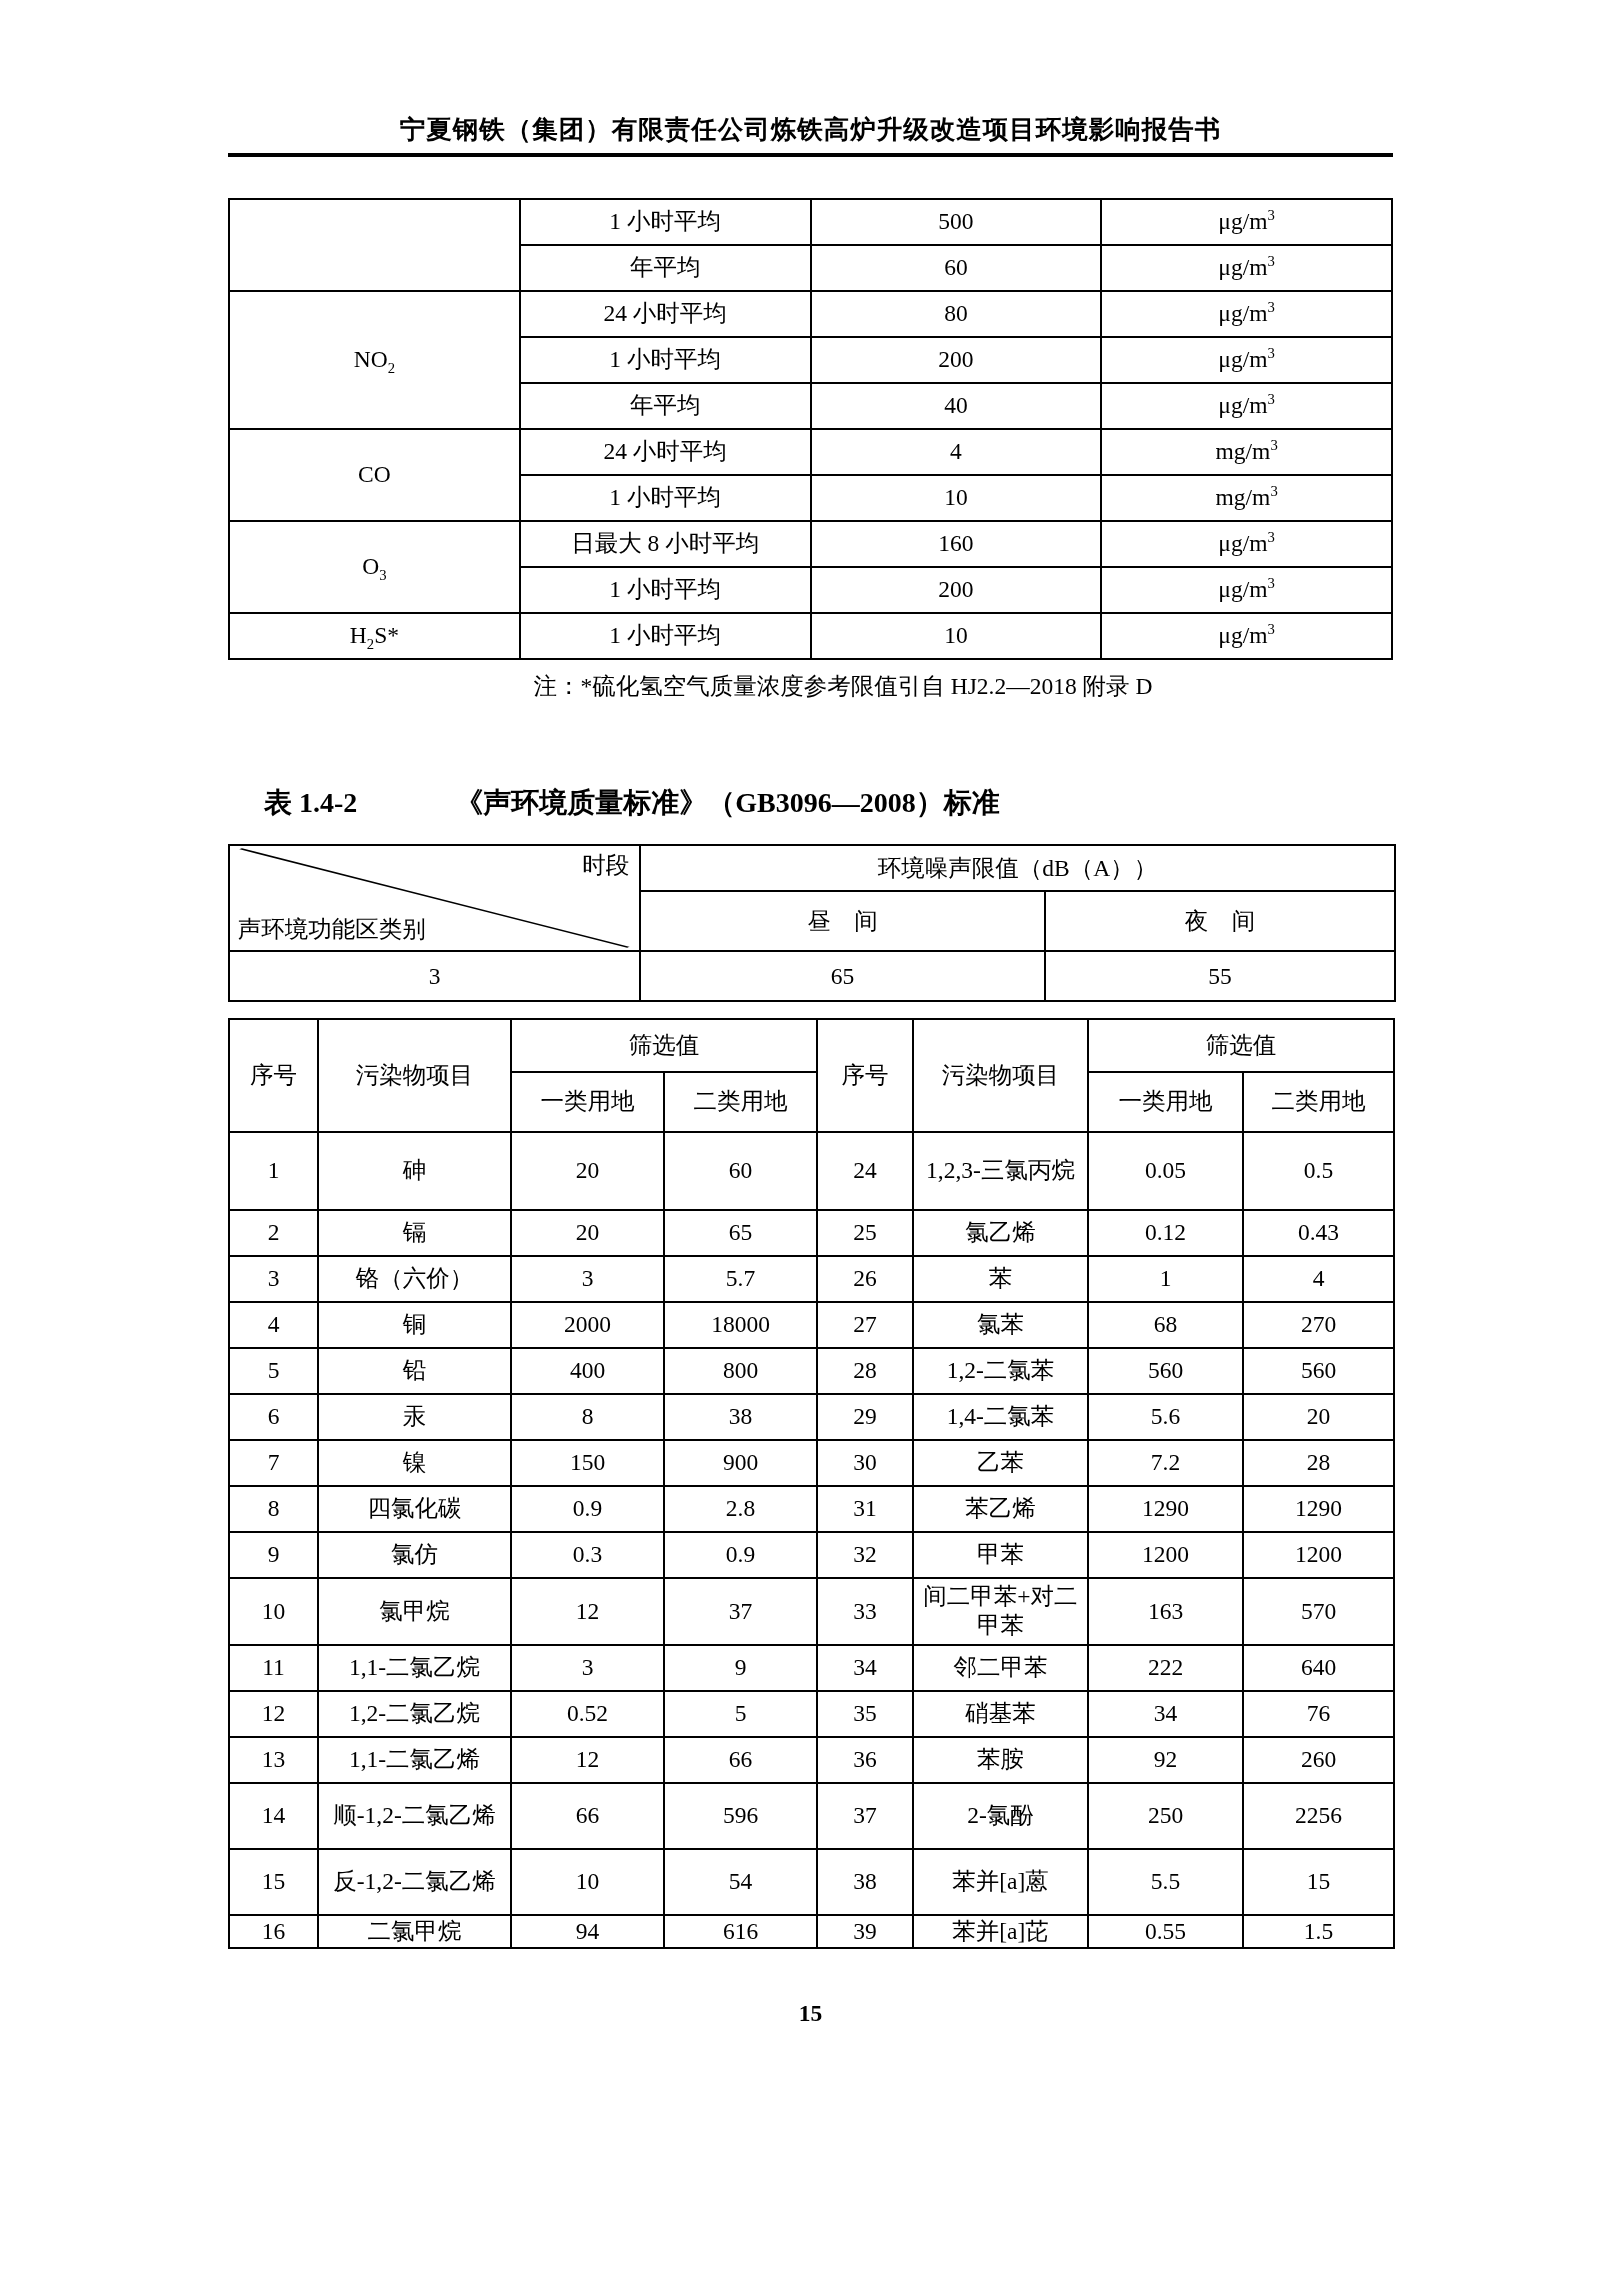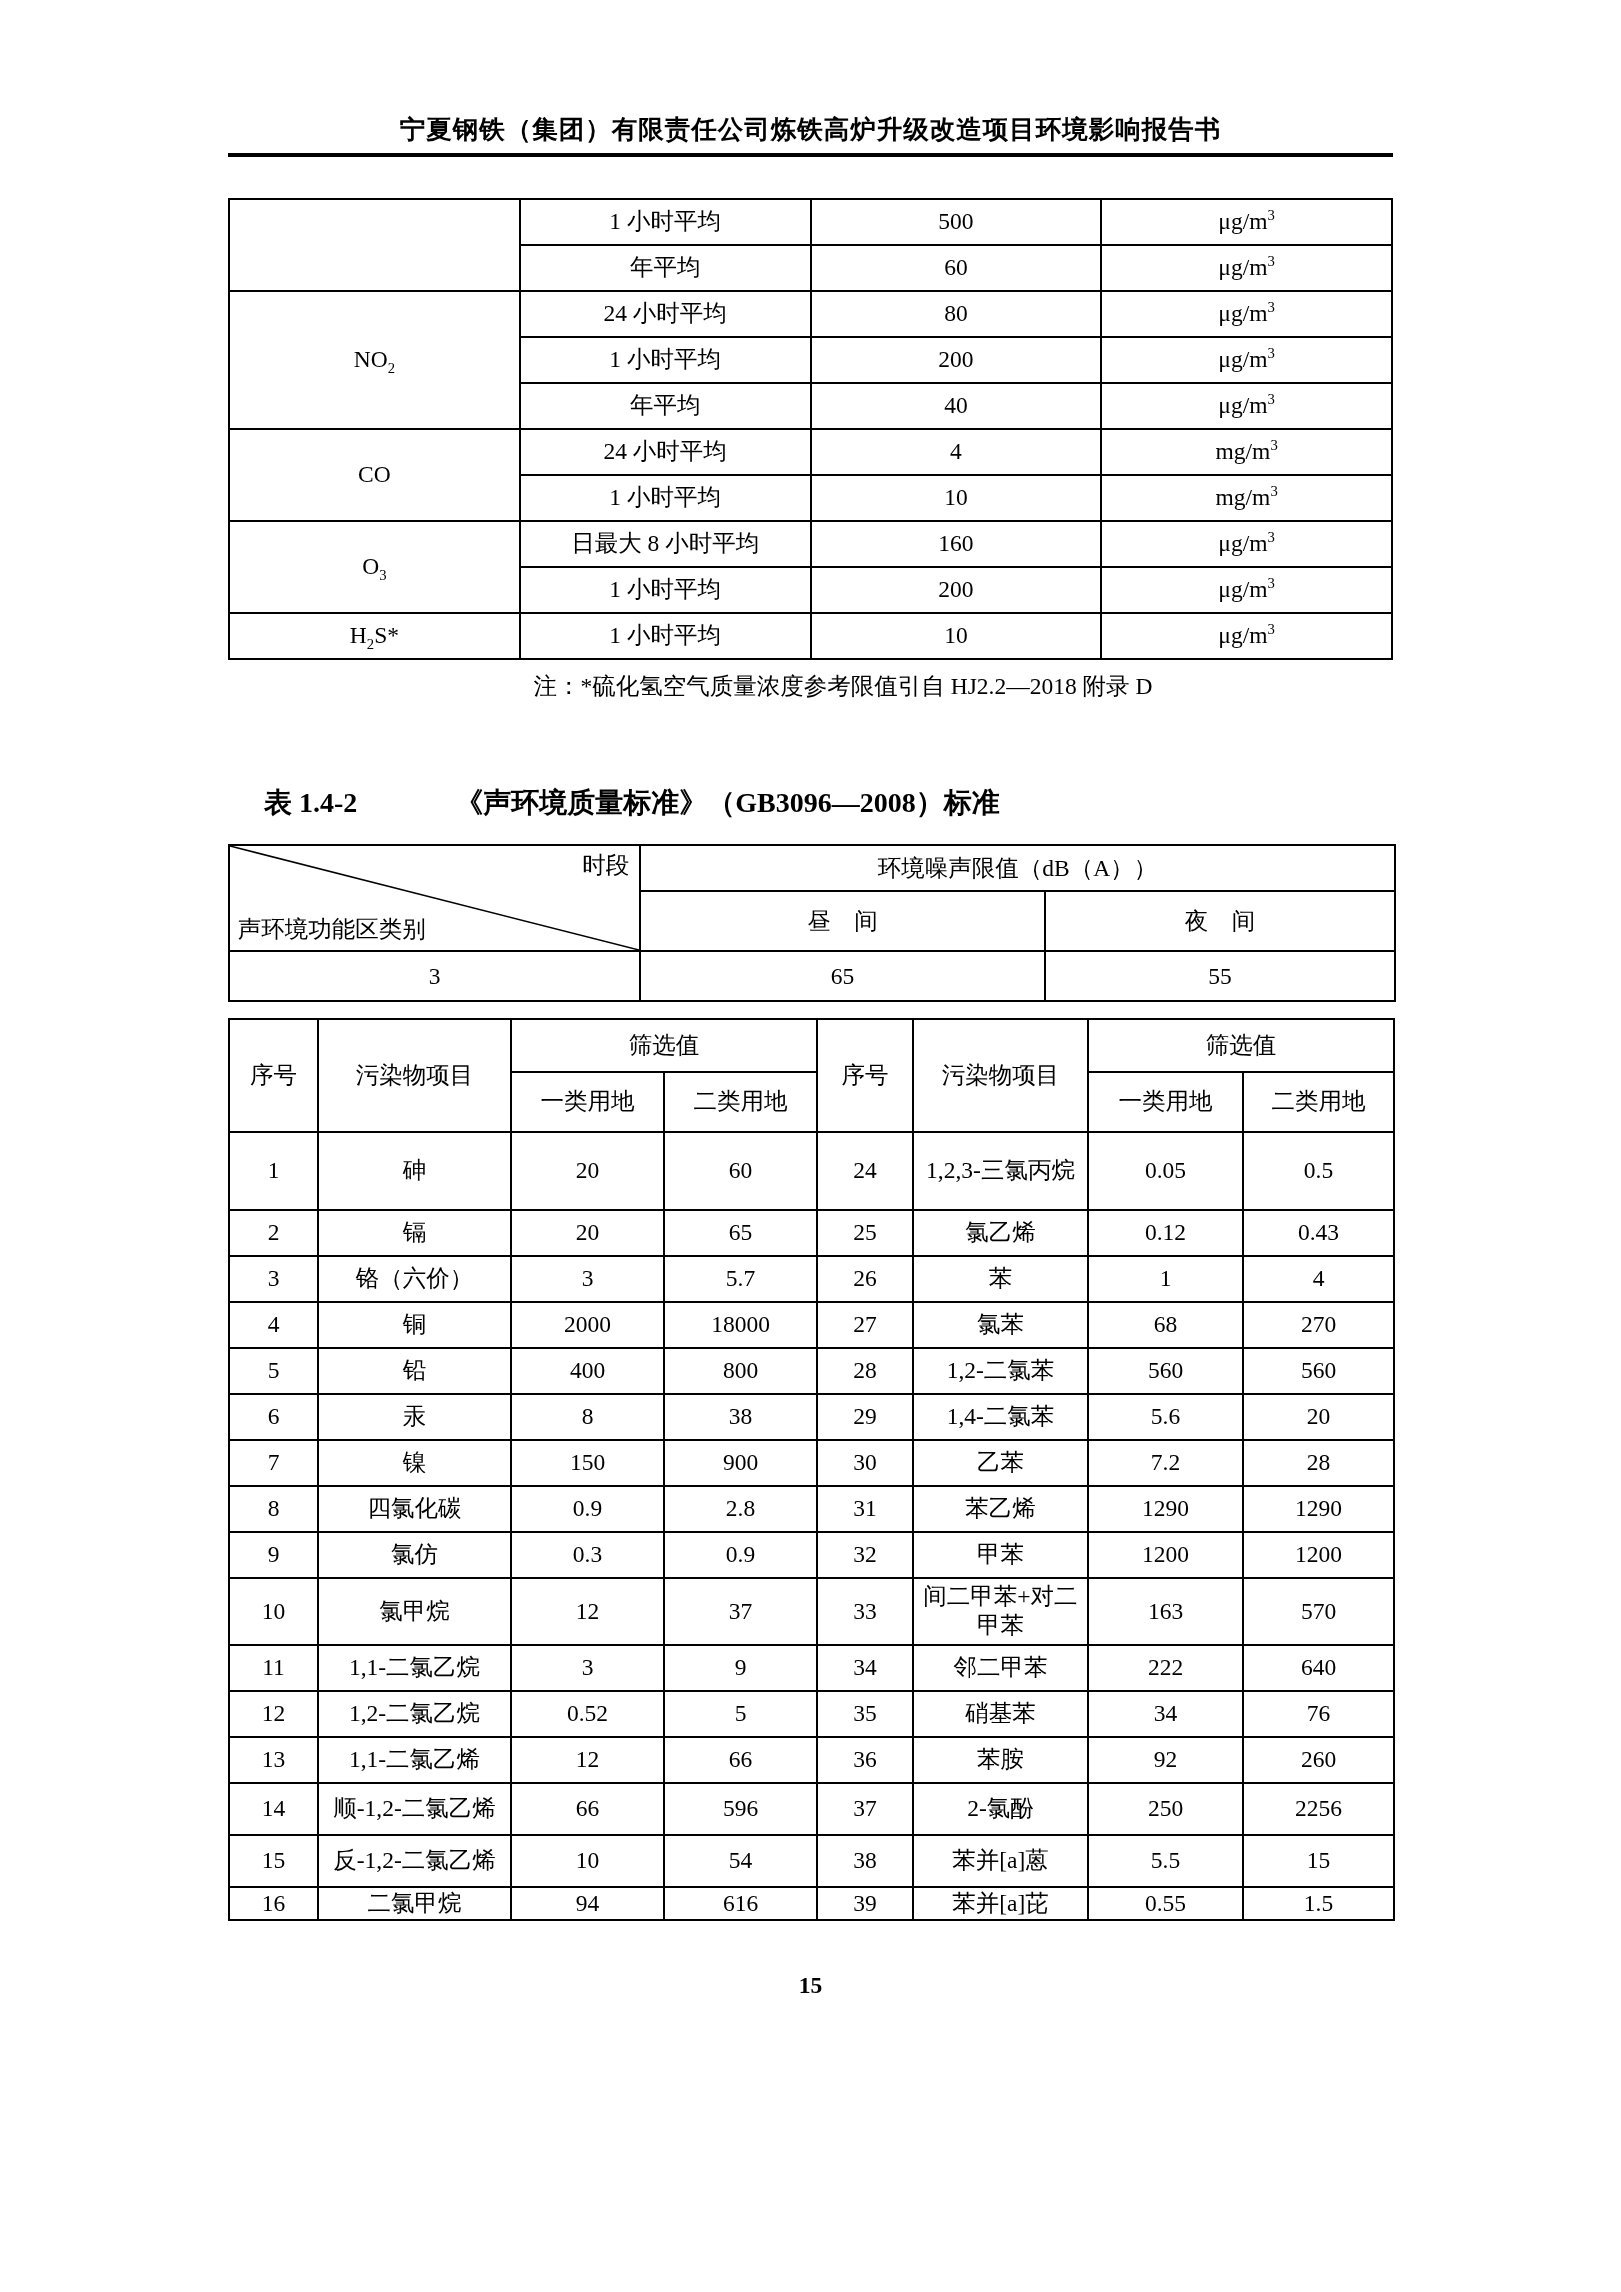--- a/index.html
+++ b/index.html
@@ -34,31 +34,31 @@
   .title3 { margin-top:63px; }
   .t-label { margin-left:36px; white-space:nowrap; }
   .title2 .t-text { margin-left:98px; }
   .title3 .t-text { margin-left:123px; }
   .t-unit { margin-left:auto; margin-right:27.4px; font-weight:bold; }
 
   .tbl2 { margin-top:21.6px; }
   .tbl2 tr.hr1 { height:46px; }
   .tbl2 tr.hr2 { height:60px; }
   .tbl2 tr.dr  { height:50px; }
-  .corner { position:relative; padding:0; }
+  .corner { position:relative; padding:0;border-radius:19px; }
   .corner .c-top { position:absolute; top:4.9px; right:9.8px; font-size:23.5px; }
   .corner .c-bottom { position:absolute; bottom:5.9px; left:7.8px; font-size:23.5px; }
   .corner svg { position:absolute; left:0; top:0; width:100%; height:100%; display:block; }
 
   .tbl3 { margin-top:15.7px; }
   .tbl3 tr.hr1 { height:53px; }
   .tbl3 tr.hr2 { height:60px;padding-left:20px; }
   tr.rh80 { height:78px; }
   tr.rh68 { height:67px; }
-  tr.rh67 { height:52px; }
+  tr.rh67 { height:66px; }
   tr.rh45 { height:29px; }
 
   .page-num { margin-top:51px; text-align:center; font-size:23.5px; font-weight:bold; }
 </style>
 </head>
 <body>
 
 <div class="content">
 
   <div class="doc-header">宁夏钢铁（集团）有限责任公司炼铁高炉升级改造项目环境影响报告书</div>

